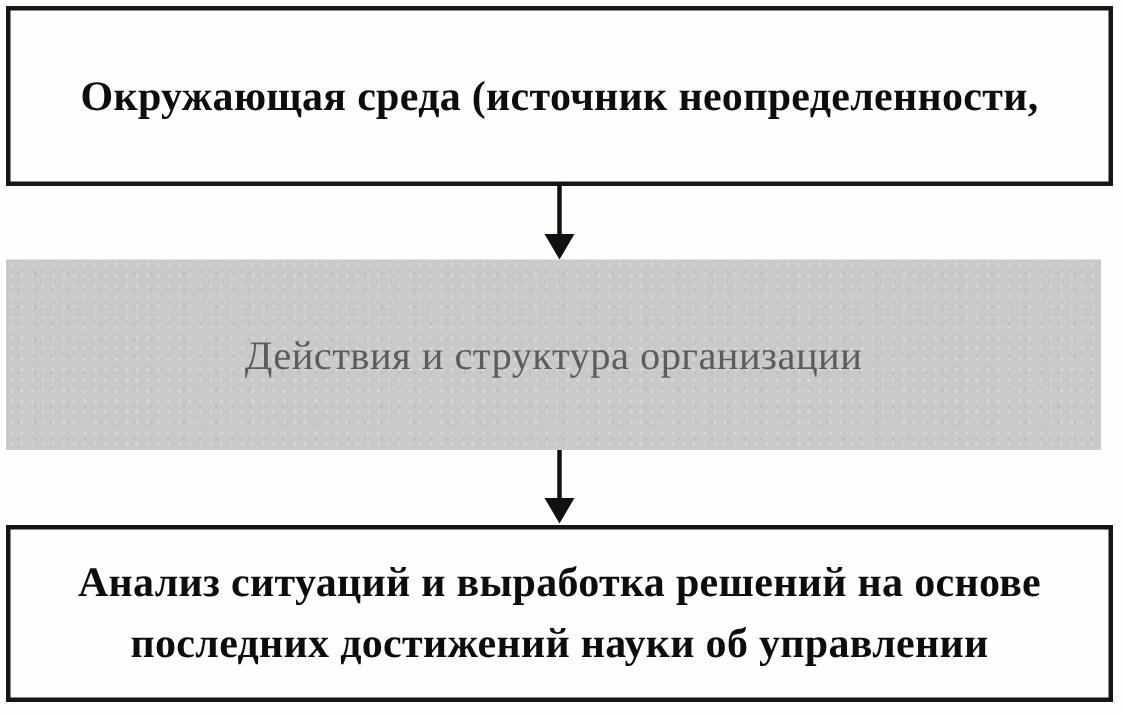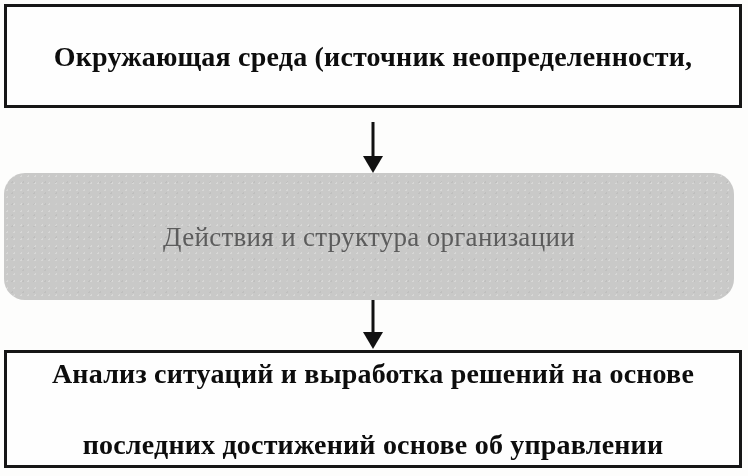--- a/index.html
+++ b/index.html
@@ -21,49 +21,48 @@
     box-sizing: border-box;
     display: flex;
     flex-direction: column;
     align-items: center;
     justify-content: center;
     text-align: center;
   }
   .box.outlined {
     left: 4px;
     width: 738px;
-    height: 104px;
+    height: 120px;
     background: #fefefe;
     border: 3px solid #161616;
     color: #0d0d0d;
     font-weight: 700;
     font-size: 28px;
     line-height: 41px;
     letter-spacing: 0.2px;
   }
   .box.top { top: 4px; }
-  .box.bottom { top: 350px; height: 118px; justify-content: space-between; }
+  .box.bottom { top: 350px; height: 118px; }
   .box.shaded {
     left: 4px;
     top: 173px;
     width: 730px;
     height: 127px;
     background: #c9c9c8;
     color: #5c5c5c;
     font-weight: 400;
     font-size: 27px;
     line-height: 34px;
     letter-spacing: 0.3px;
     
     background-image:
       radial-gradient(rgba(255,255,255,0.25) 1px, transparent 1px),
       radial-gradient(rgba(0,0,0,0.05) 1px, transparent 1px);
     background-size: 7px 7px, 11px 11px;
     background-position: 0 0, 3px 4px;
-    border-radius: 21px;
   }
   .arrow {
     position: absolute;
     width: 26px;
     height: 52px;
   }
   .arrow-1 { left: 360px; top: 122px; }
   .arrow-2 { left: 360px; top: 298px; }
   .line { display: block; }
 </style>
@@ -85,16 +84,16 @@
     <span class="line">Действия и структура организации</span>
   </div>
 
   <svg class="arrow arrow-2" viewBox="0 0 26 52" xmlns="http://www.w3.org/2000/svg">
     <line x1="13" y1="2" x2="13" y2="37" stroke="#111111" stroke-width="3"></line>
     <polygon points="3,34 23,34 13,51" fill="#111111"></polygon>
   </svg>
 
   <div class="box outlined bottom">
     <span class="line">Анализ ситуаций и выработка решений на основе</span>
-    <span class="line">последних достижений основе об управлении</span>
+    <span class="line">последних достижений науки об управлении</span>
   </div>
 
 </div>
 
 </body></html>

